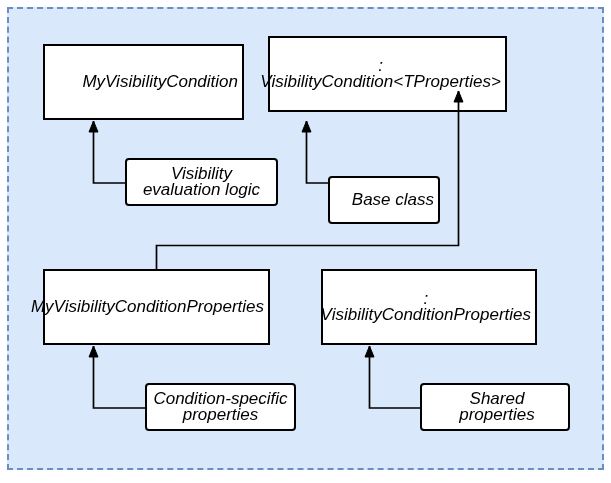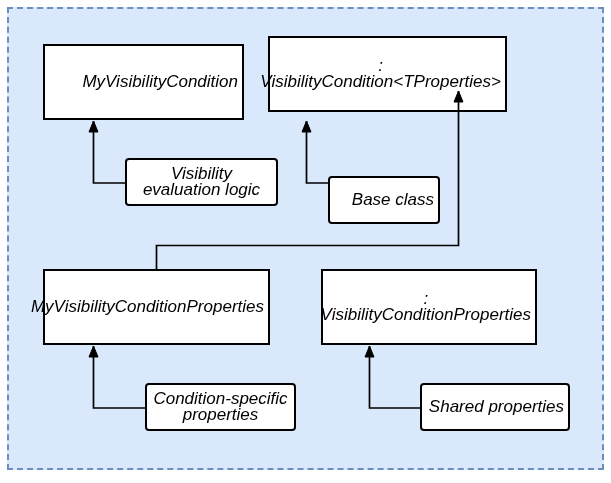--- a/index.html
+++ b/index.html
@@ -52,21 +52,21 @@
   
   .b1 { left: 43px;  top: 44px;  width: 201px; height: 76px; }
   .b2 { left: 268px; top: 36px;  width: 239px; height: 76px; }
   .b3 { left: 43px;  top: 269px; width: 227px; height: 76px; }
   .b4 { left: 293px; top: 269px; width: 216px; height: 76px; margin-left: 28px; }
 
   
   .r1 { left: 125px; top: 158px; width: 153px; height: 48px; }
   .r2 { left: 328px; top: 158px; width: 112px; height: 48px; margin-top: 18px; }
   .r3 { left: 145px; top: 383px; width: 151px; height: 48px; }
-  .r4 { left: 420px; top: 383px; width: 150px; height: 48px; }
+  .r4 { left: 420px; top: 383px; width: 150px; height: 48px; padding-left: 8px; }
 
   .wires {
     position: absolute;
     left: 0; top: 0;
     width: 611px;
     height: 483px;
     z-index: 3;
     pointer-events: none;
   }
   .wires path.edge {

